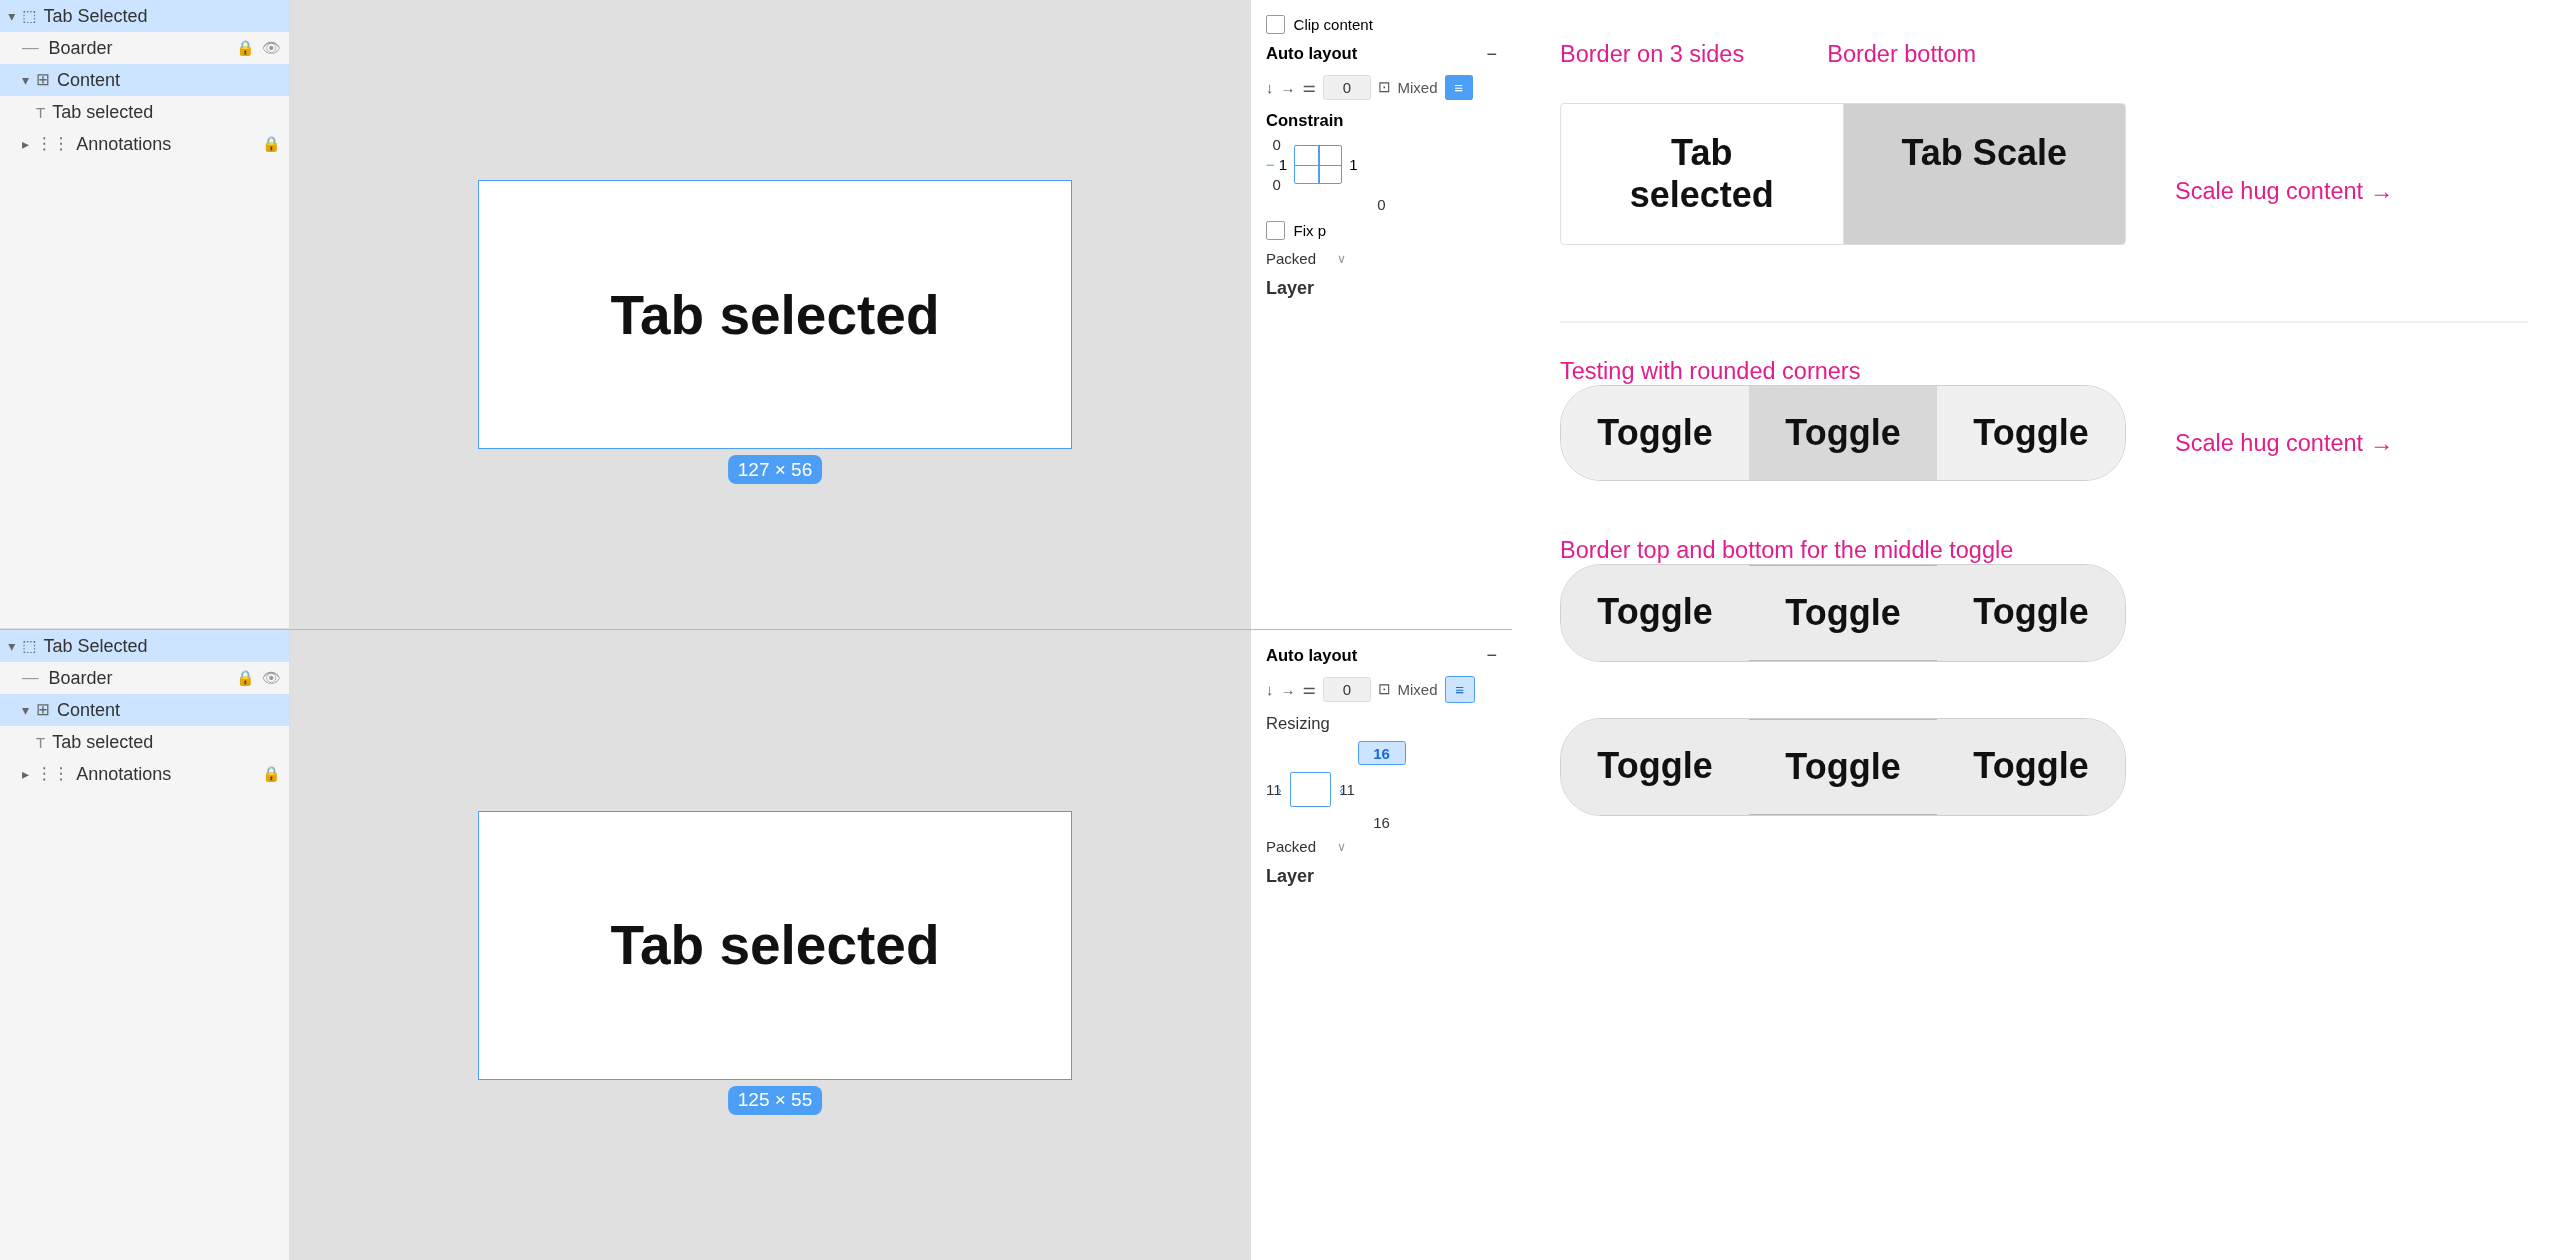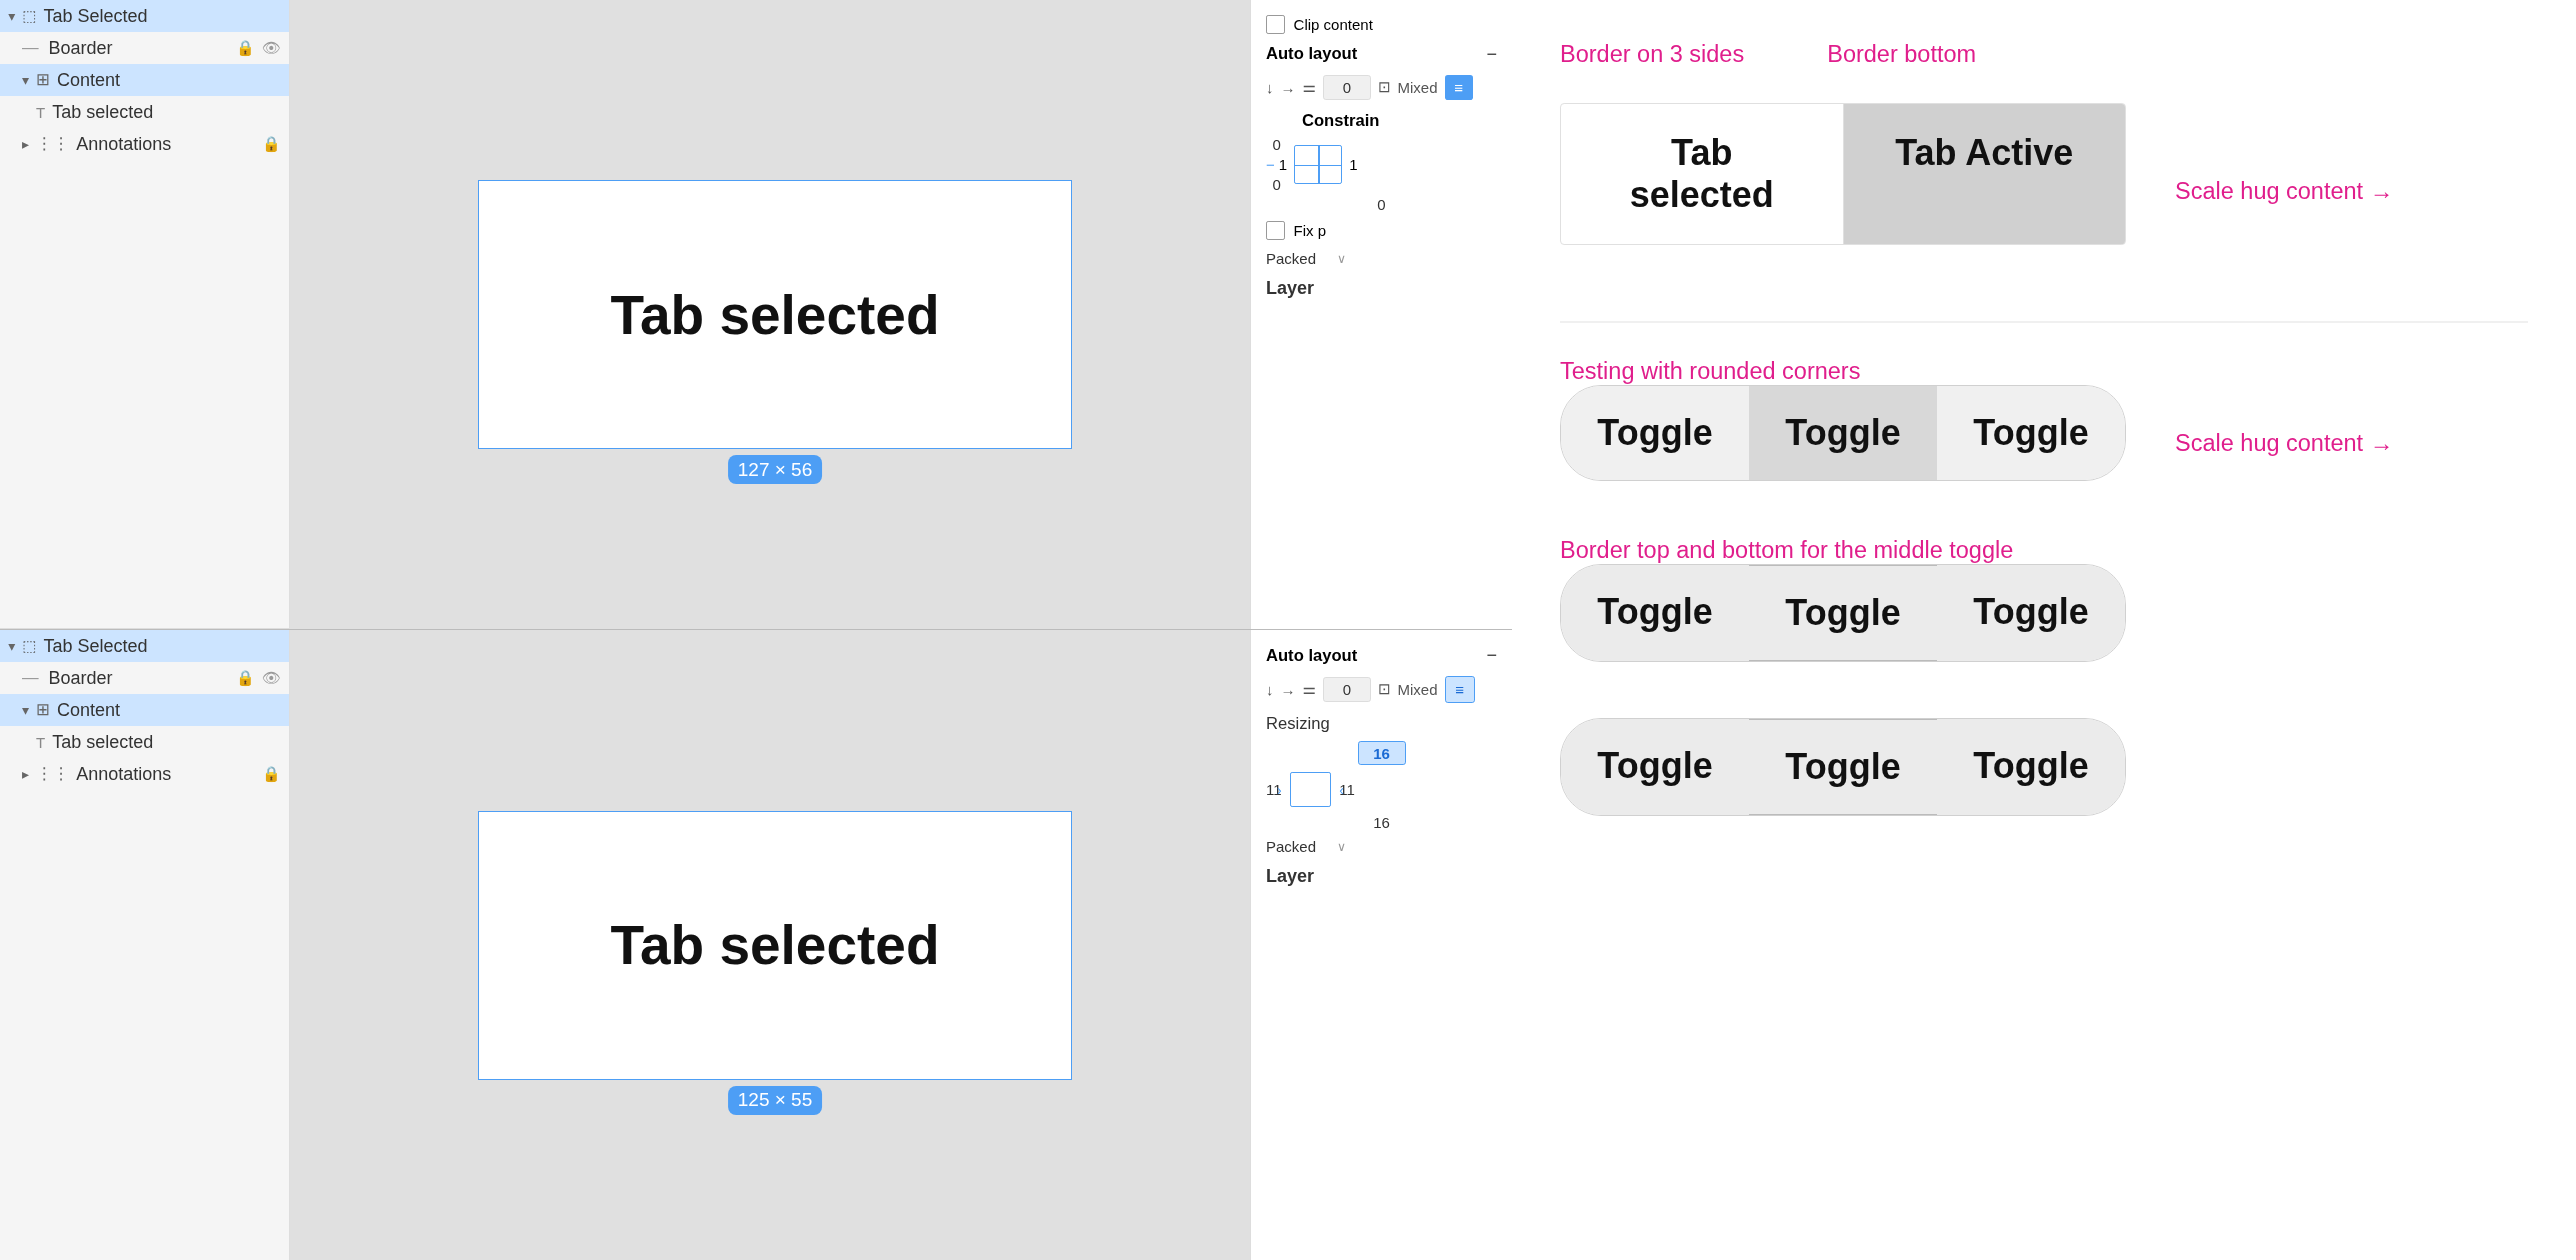--- a/index.html
+++ b/index.html
@@ -375,21 +375,21 @@
         <span class="al-icon">↓</span>
         <span class="al-icon">→</span>
         <span class="al-icon">⚌</span>
         <div class="props-input">0</div>
         <span class="al-icon">⊡</span>
         <span style="font-size:15px;color:#555;">Mixed</span>
         <div class="props-blue">≡</div>
       </div>
 
       <div style="margin-top:11px;">
-        <span style="font-size:16.6px;font-weight:600;display:block;margin-bottom:5.5px;margin-left:36px;">Constrain</span>
+        <span style="font-size:16.6px;font-weight:600;display:block;margin-bottom:5.5px;">Constrain</span>
         <div style="display:flex;align-items:center;gap:7px;">
 
           <div style="text-align:center;">
             <div style="font-size:15px;color:#333;margin-bottom:2.8px;">0</div>
             <div style="display:flex;align-items:center;gap:4.1px;">
               <span style="font-size:15px;color:#4d9ef5;">−</span>
               <span style="font-size:15px;">1</span>
             </div>
             <div style="font-size:15px;color:#333;margin-top:2.8px;">0</div>
           </div>
@@ -519,21 +519,21 @@
   <div>
 
     <div style="display:flex;gap:83px;margin-bottom:14px;">
       <span class="subsection-label">Border on 3 sides</span>
       <span class="subsection-label">Border bottom</span>
     </div>
 
     <div class="tabs-row">
       <div class="tabs-demo">
         <div class="tab-demo-item">Tab selected</div>
-        <div class="tab-demo-item active">Tab Active</div>
+        <div class="tab-demo-item active">Tab Scale</div>
       </div>
       <div style="display:flex;align-items:center;padding-left:28px;">
         <span class="scale-hug-label">Scale hug content →</span>
       </div>
     </div>
   </div>
 
   <div class="section-divider"></div>
 
   <div class="toggles-section">

